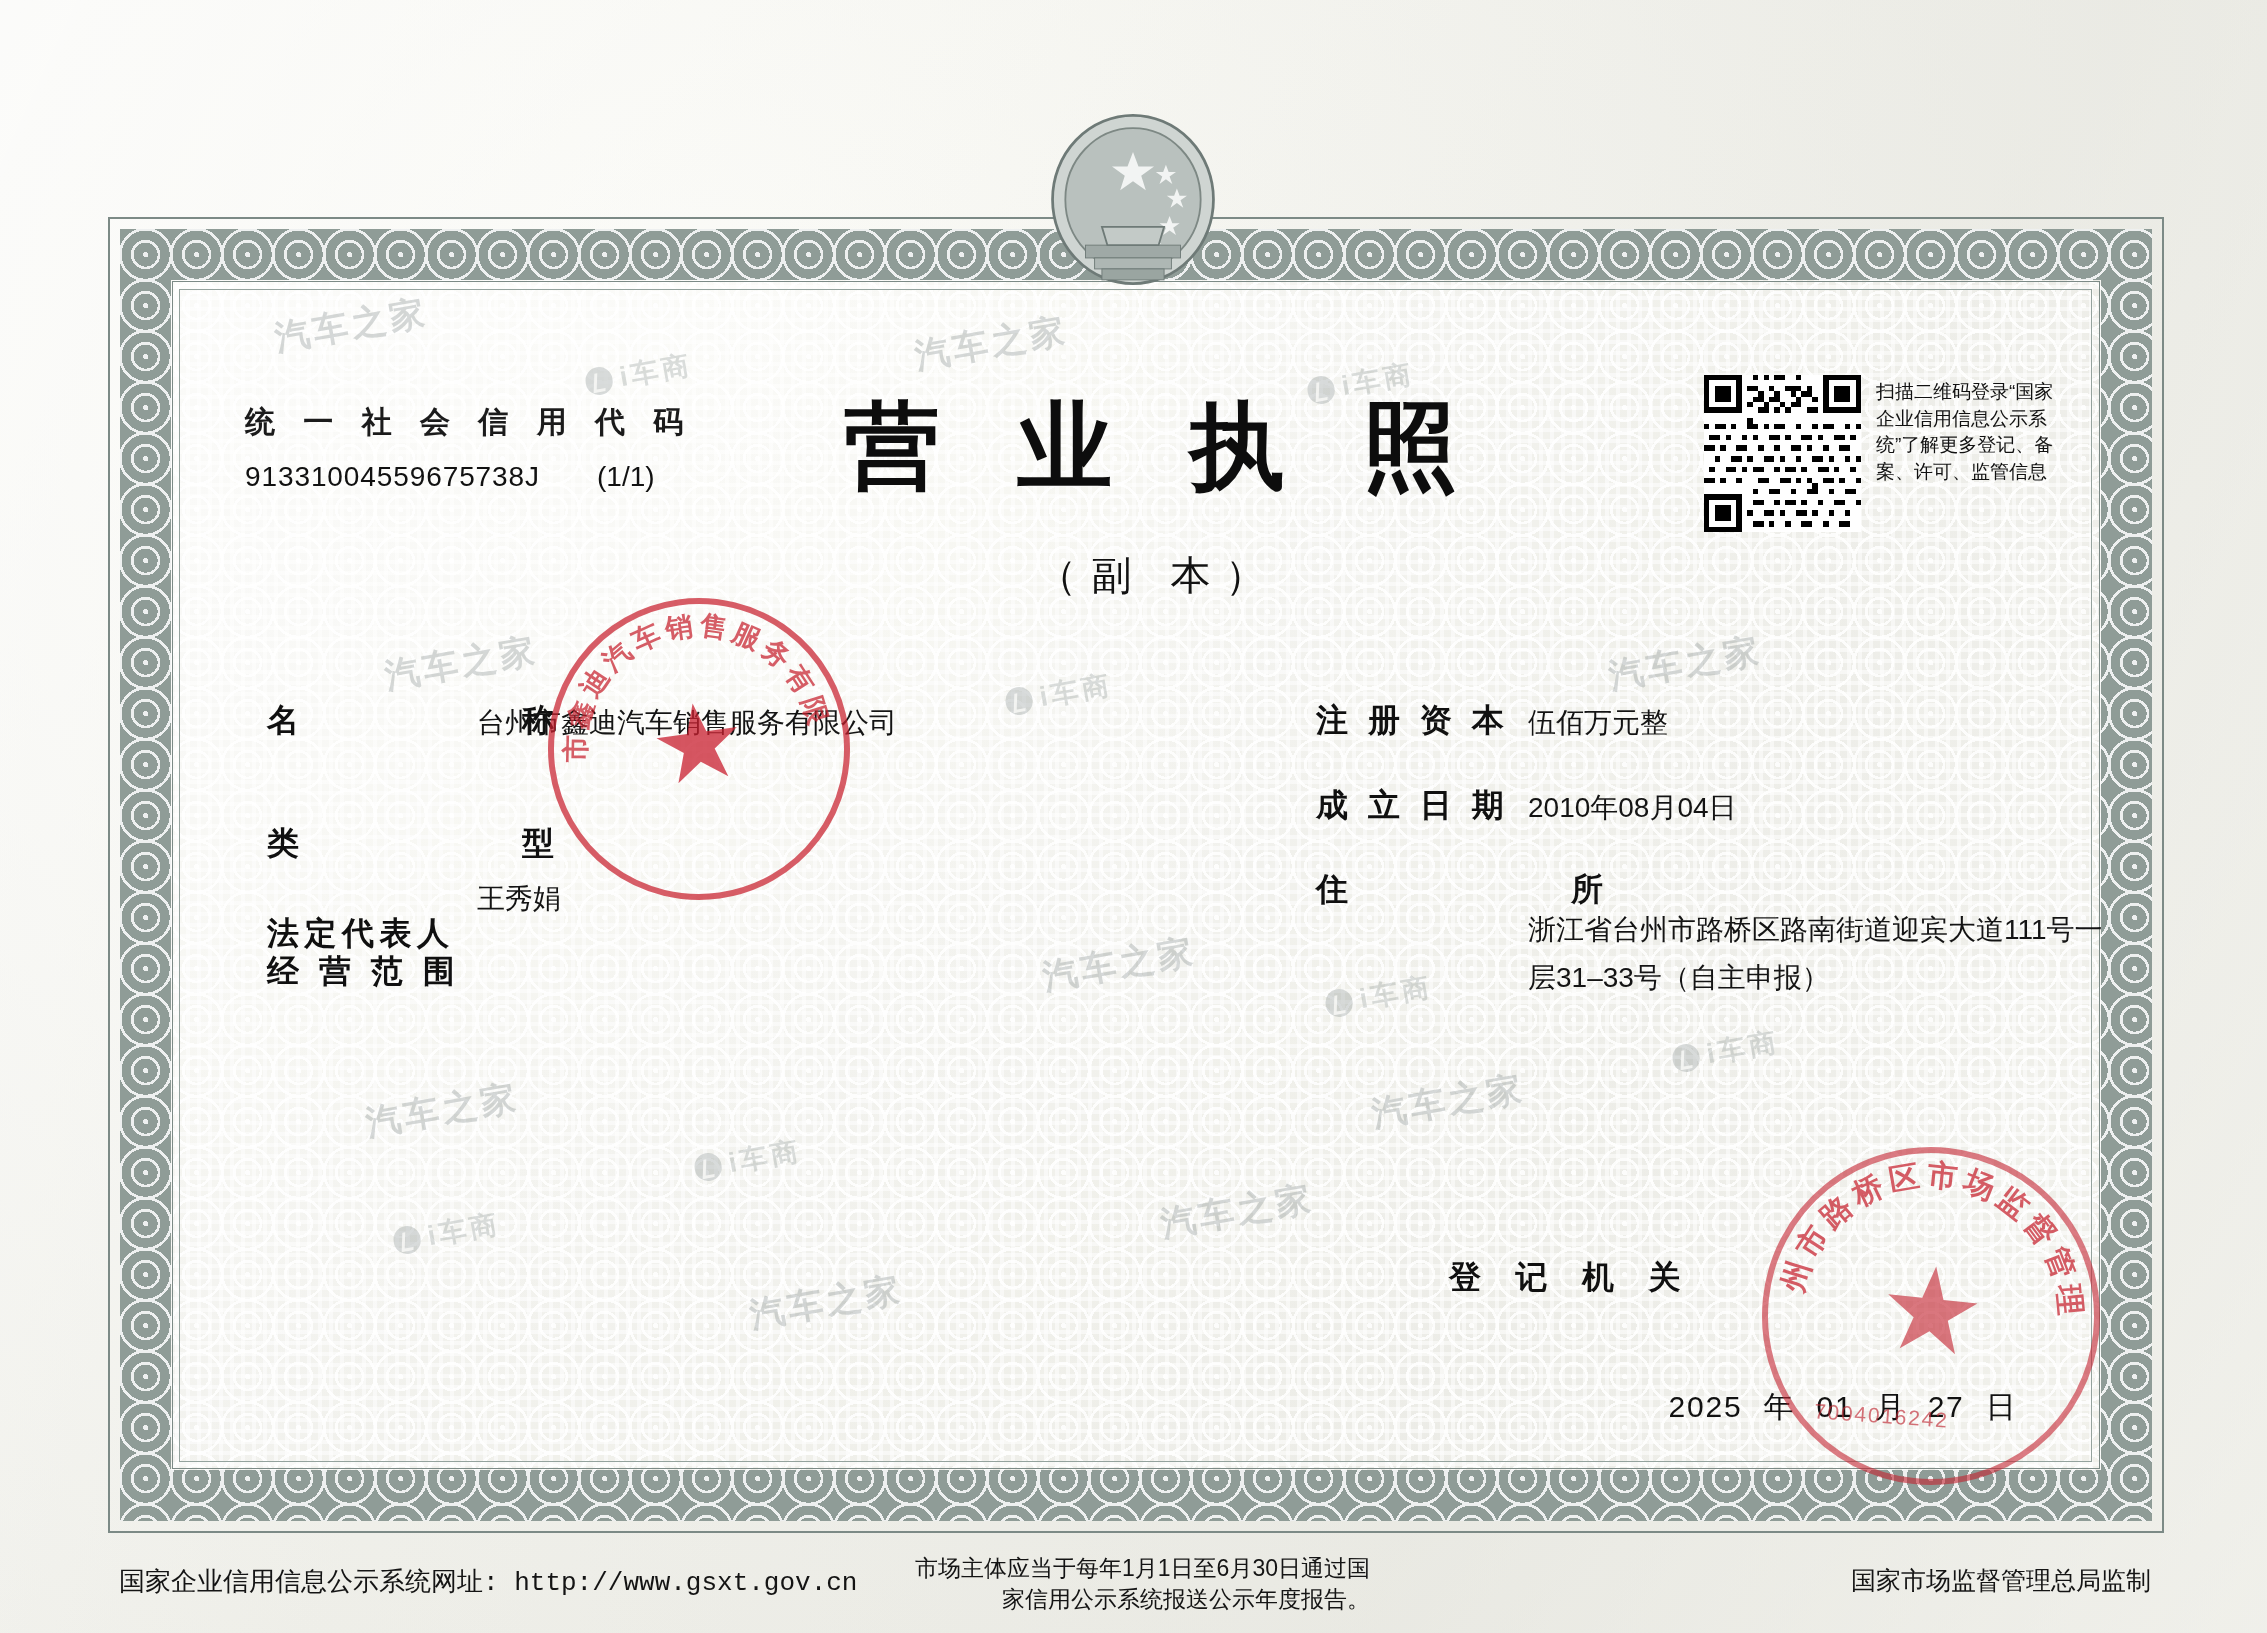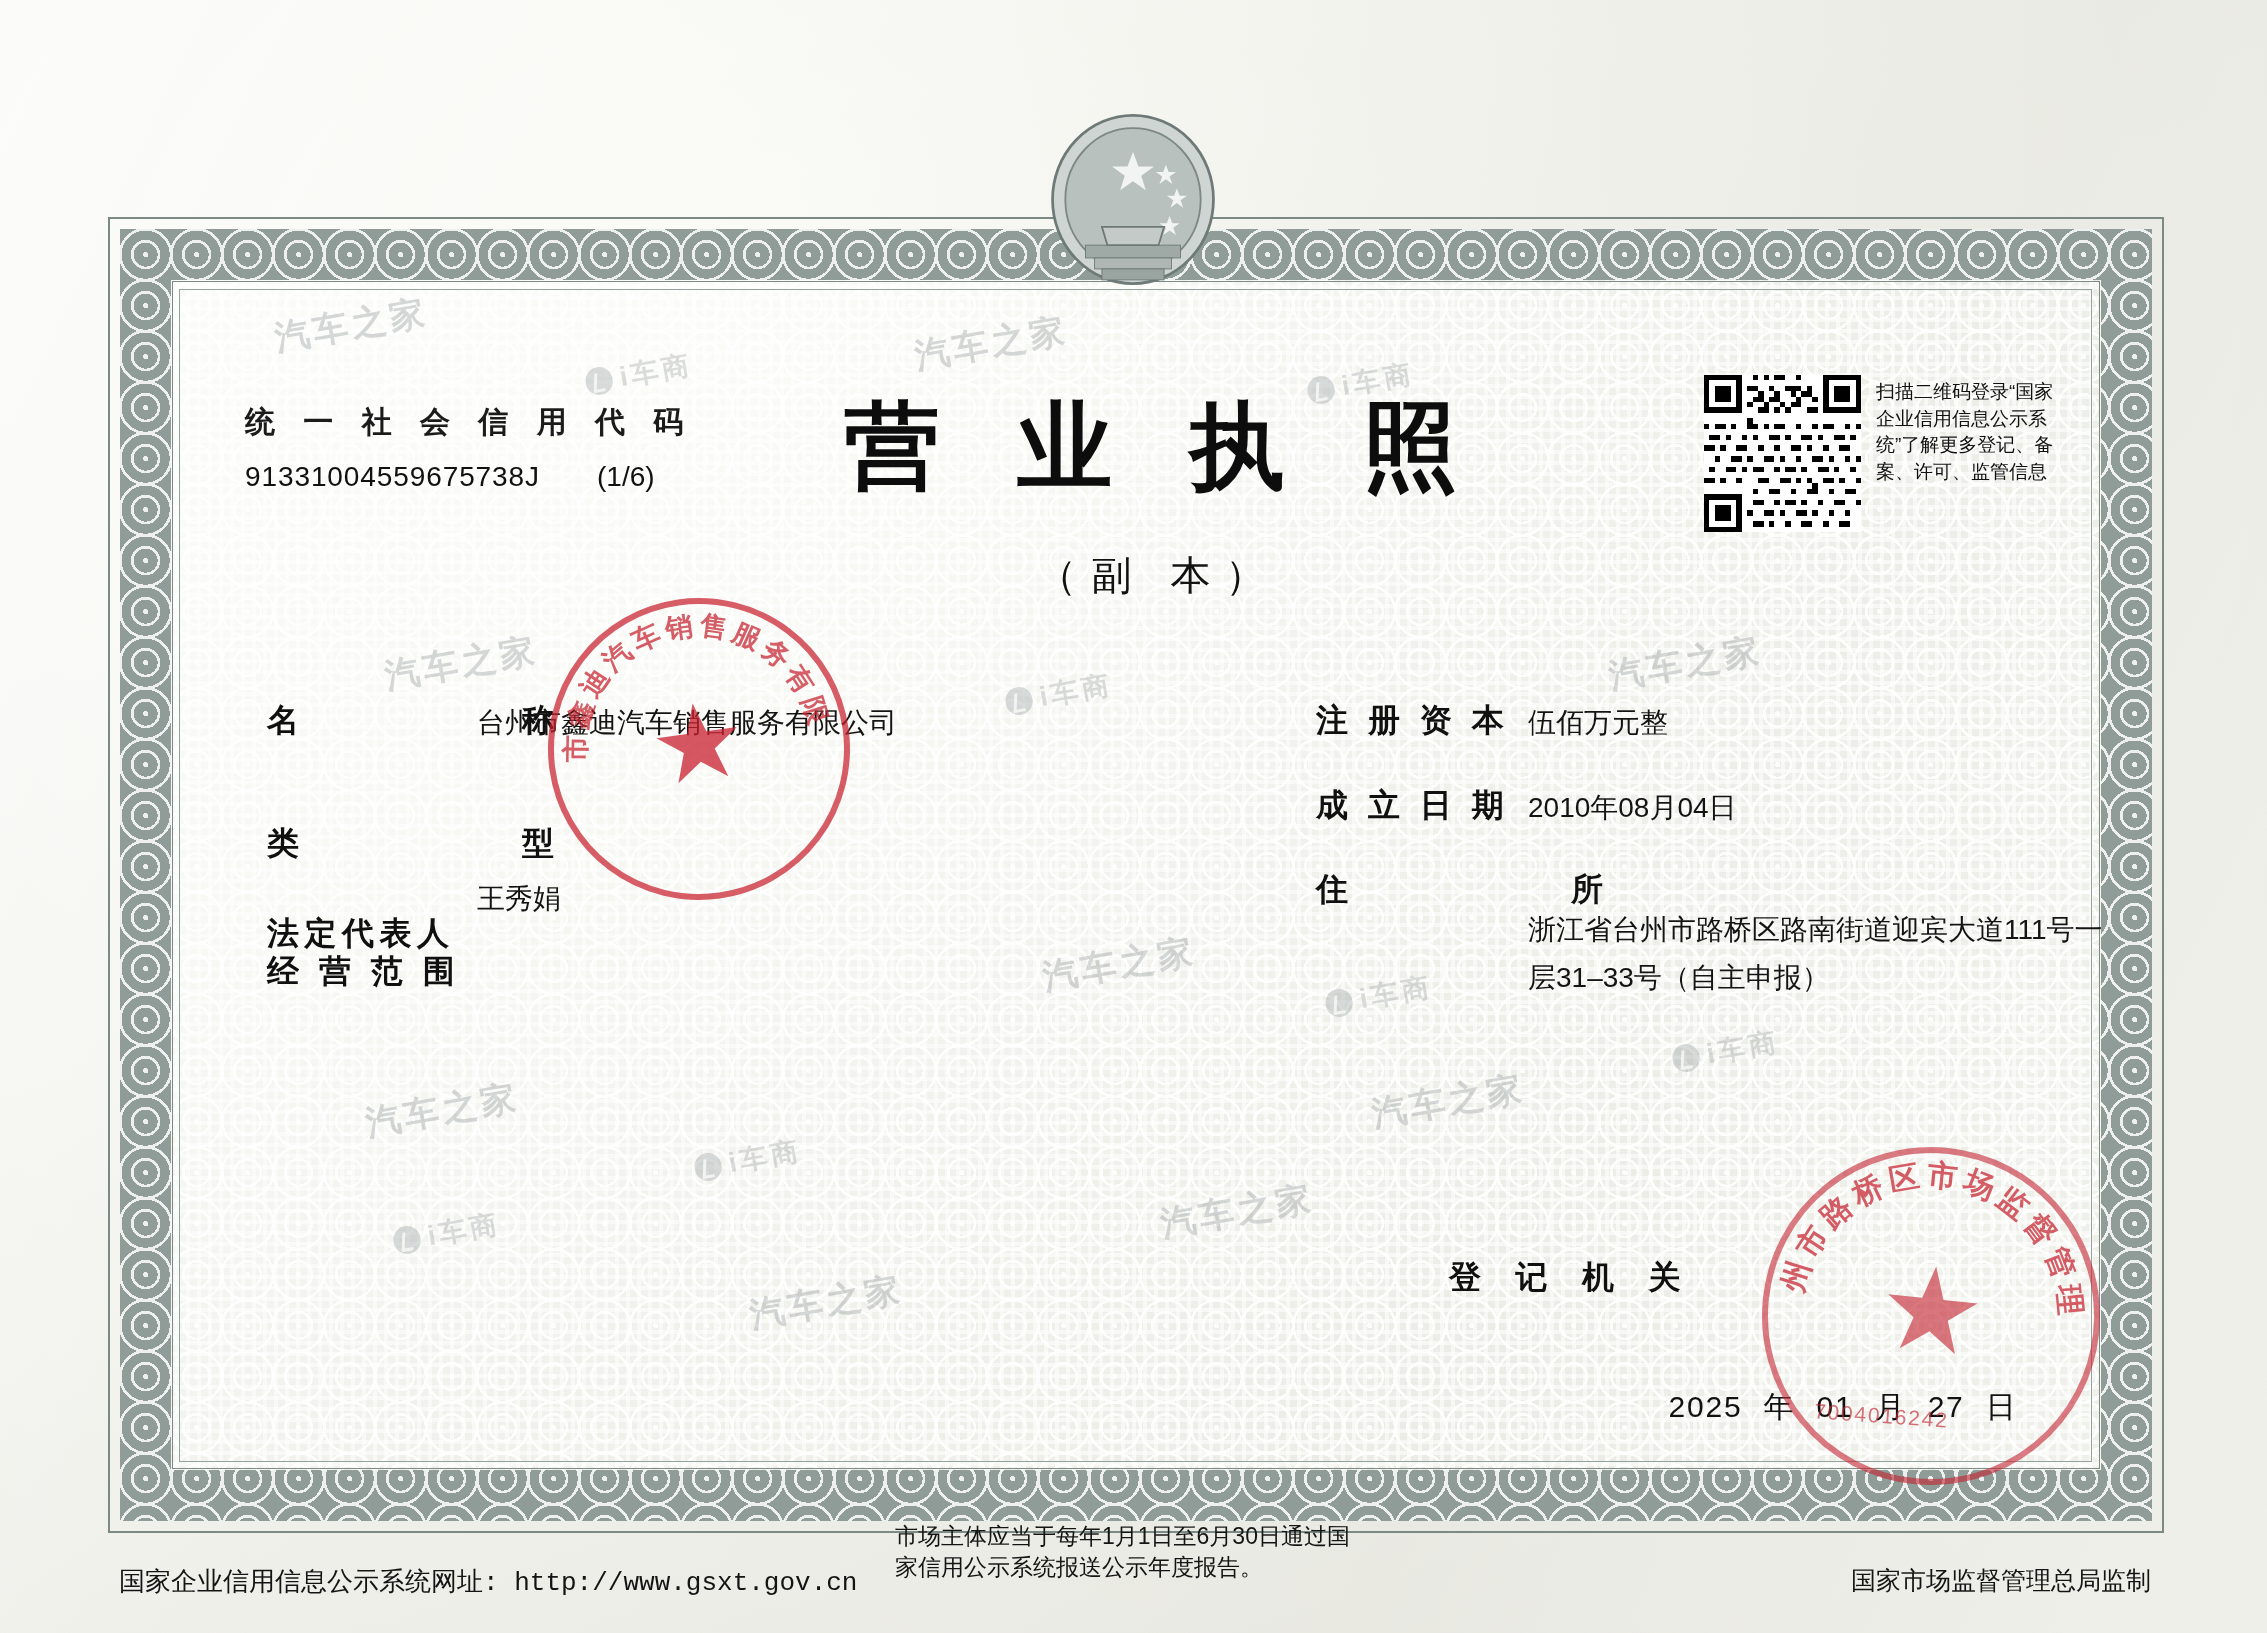--- a/index.html
+++ b/index.html
@@ -211,22 +211,22 @@
     transform:rotate(4deg);
   }
 
   
   .footer-left{
     position:absolute;left:119px;top:1564px;
     font-size:26px;color:#141414;
     font-family:Liberation Mono, monospace;
   }
   .footer-center{
-    position:absolute;left:1133px;top:1521px;width:475px;margin-left:-238px;
-    text-align:left;
+    position:absolute;left:1133px;top:1553px;width:475px;margin-left:-238px;
+    text-align:right;
     font-size:23px;line-height:31px;color:#141414;
     font-family:"Liberation Sans", sans-serif;
   }
   .footer-right{
     position:absolute;right:117px;top:1564px;
     font-size:25px;color:#141414;
     font-family:"Liberation Sans", sans-serif;
   }
 
   
@@ -300,21 +300,21 @@
     <div class="wm small" style="left:1672px;top:1033px;transform:rotate(-10deg);"><span class="dot"></span>i车商</div>
     <div class="wm" style="left:1160px;top:1188px;transform:rotate(-10deg);">汽车之家</div>
     <div class="wm small" style="left:393px;top:1215px;transform:rotate(-10deg);"><span class="dot"></span>i车商</div>
     <div class="wm" style="left:749px;top:1279px;transform:rotate(-10deg);">汽车之家</div>
   </div>
 
   <div class="content">
 
     <div class="uscc-label">统 一 社 会 信 用 代 码</div>
     <div class="uscc-value">91331004559675738J</div>
-    <div class="uscc-copy">(1/6)</div>
+    <div class="uscc-copy">(1/1)</div>
 
     <div class="doc-title">营 业 执 照</div>
     <div class="doc-subtitle">（副  本）</div>
 
     <div class="qr-box">
       <svg width="157" height="157" viewBox="0 0 29 29" shape-rendering="crispEdges">
         <rect width="29" height="29" fill="#fff"></rect>
         <g fill="#000">
           <rect x="0" y="0" width="7" height="7"></rect>
             <rect x="1" y="1" width="5" height="5" fill="#fff"></rect>

